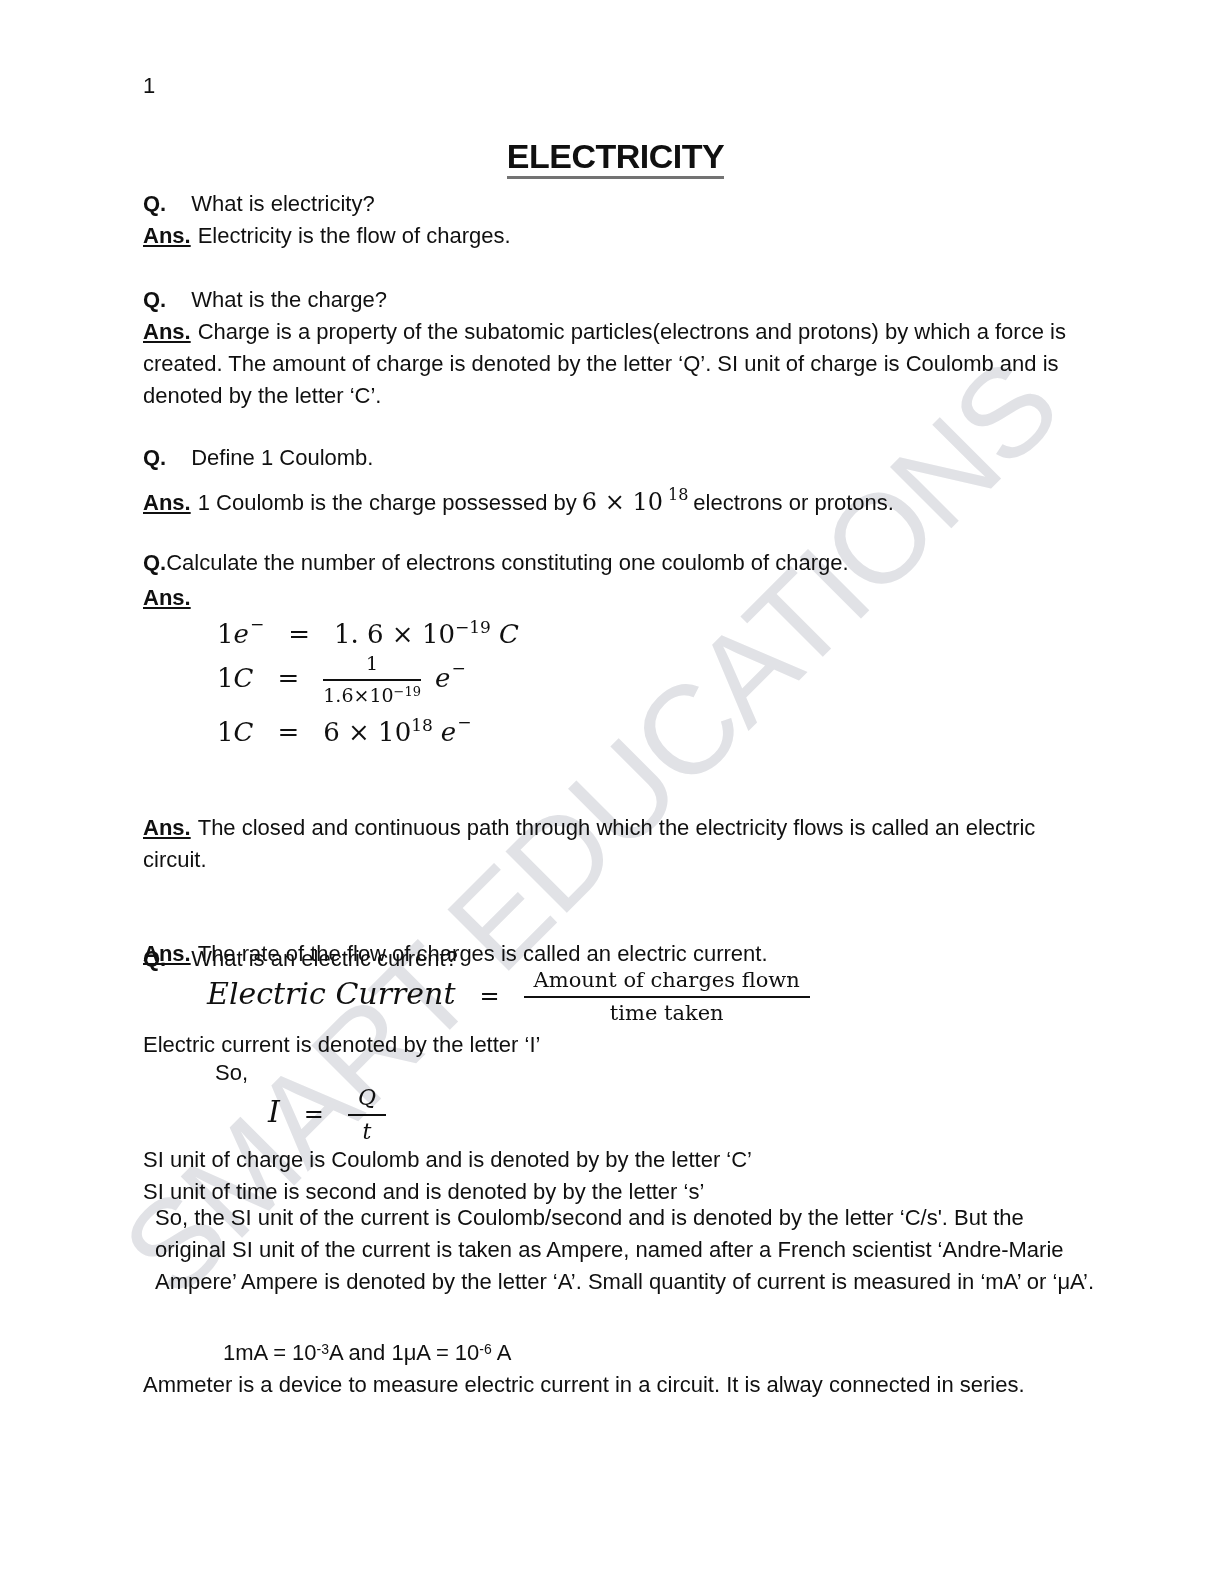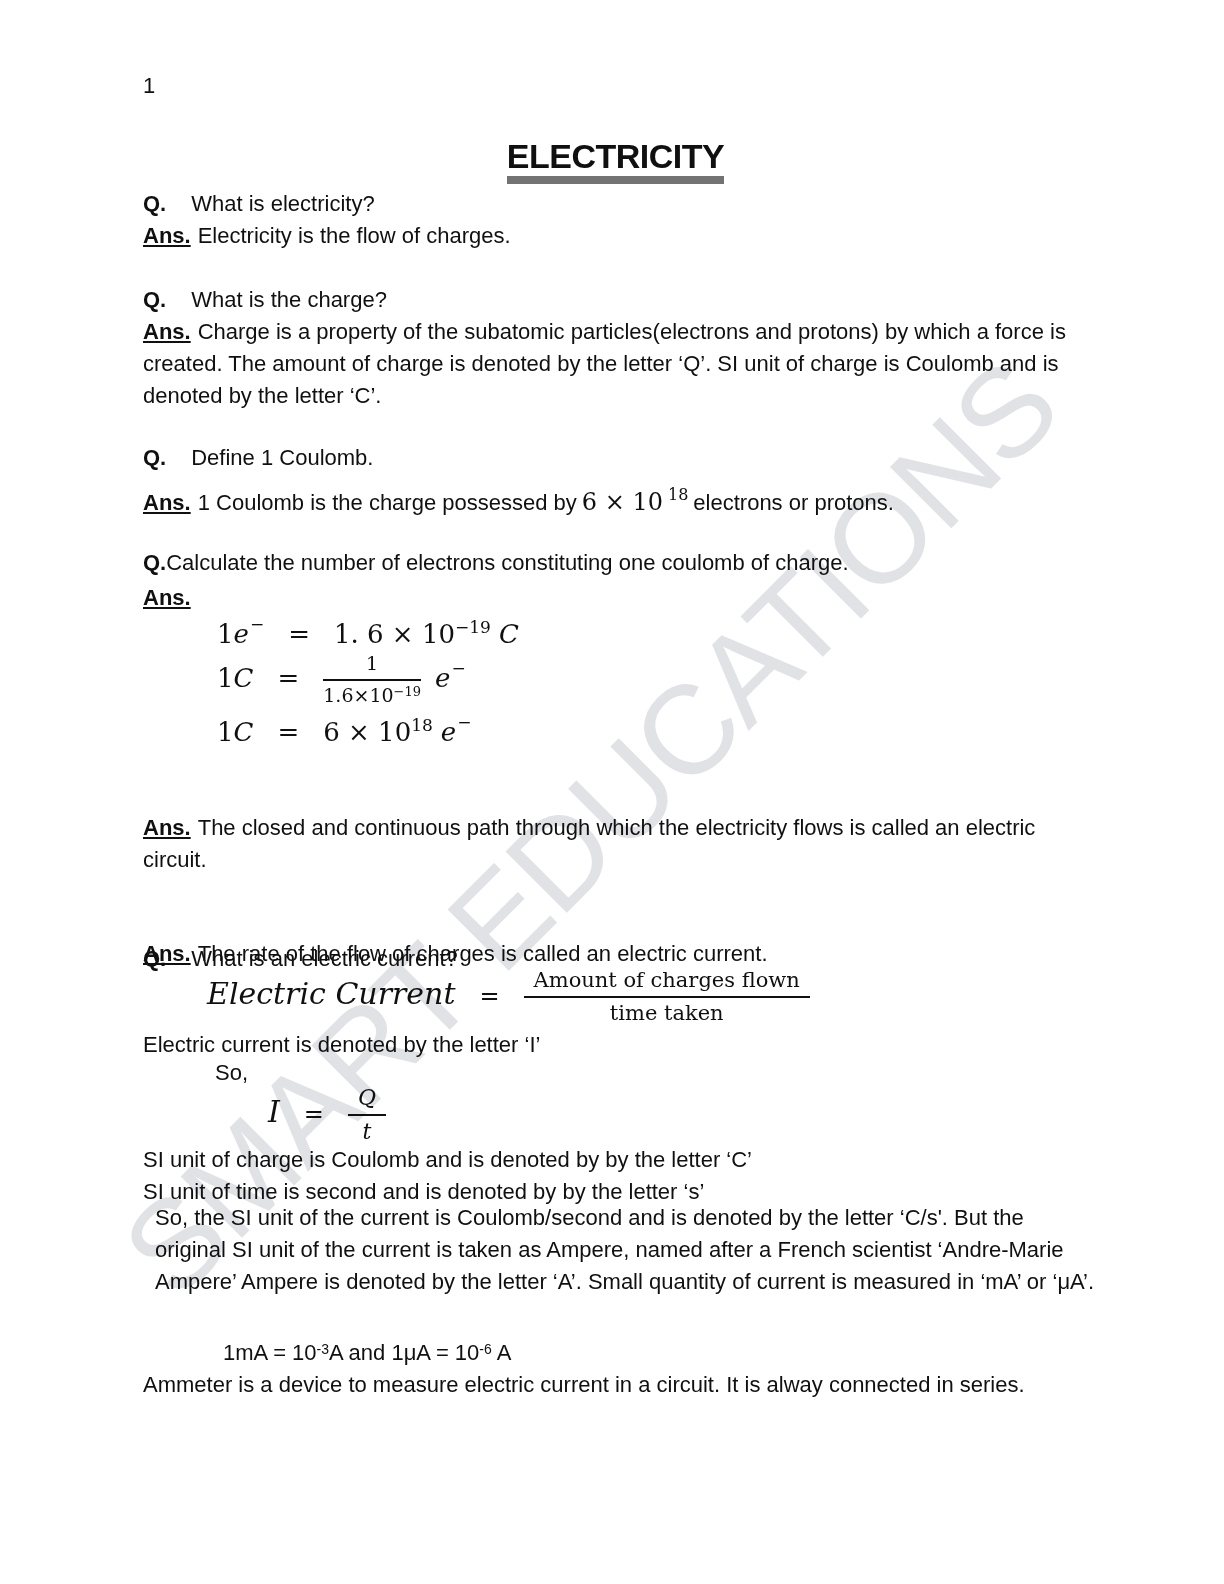--- a/index.html
+++ b/index.html
@@ -33,21 +33,21 @@
   .blk { position:absolute; left:0; line-height:32px; }
   .b  { font-weight:bold; }
   .ansl { font-weight:bold; text-decoration:underline; }
   .qtext { margin-left:25px; }
   .qtext.tight { margin-left:0; }
   .atext { margin-left:7px; }
   .title-row { position:absolute; left:0; top:136px; width:100%; text-align:center; line-height:40px; }
   .title {
     font-size:34px; font-weight:bold;
     letter-spacing:-0.5px;
-    border-bottom:8px solid #737373;
+    border-bottom:3px solid #737373;
     padding-bottom:1px;
   }
   
   .mline { font-family:"DejaVu Serif", serif; font-size:26px; line-height:1.25; }
   .mi { font-style:italic; }
   .meq { margin:0 24px; }
   .msup  { font-size:17px; vertical-align:10px; }
   .esup  { font-size:17px; vertical-align:13px; margin-left:1px; }
   .frac { display:inline-block; text-align:center; vertical-align:middle; }
   .frac .num { display:block; border-bottom:2px solid #101010; padding:0 10px 3px; }

